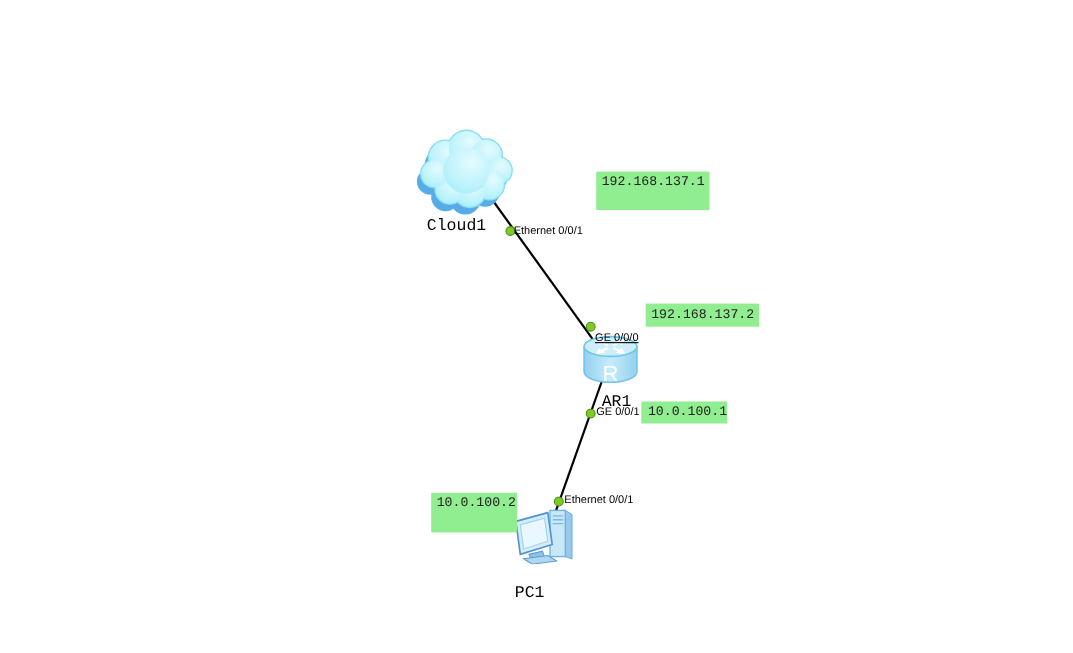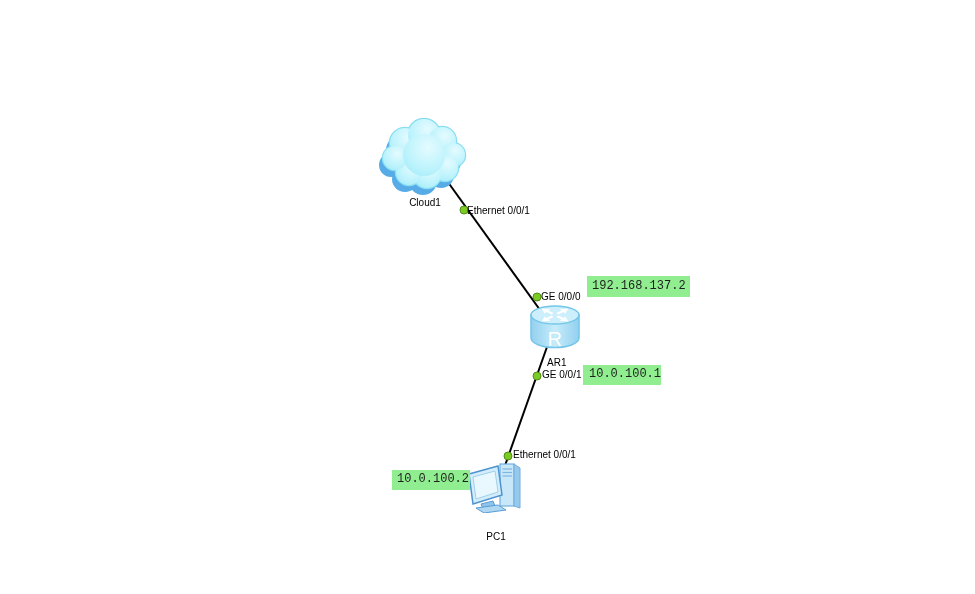--- a/index.html
+++ b/index.html
@@ -7,41 +7,41 @@
     position:relative;
     width:975px;height:594px;
     background:#ffffff;
     font-family:"Liberation Sans", sans-serif;
     overflow:hidden;
   }
   #links-layer{position:absolute;left:0;top:0;z-index:1;}
   .device-icon{position:absolute;z-index:2;}
   .device-label{
     position:absolute;z-index:3;
-    font-size:10px;color:#000;text-align:center;white-space:nowrap;
+    font-size:15px;color:#000;white-space:nowrap;font-family:Liberation Mono, monospace;
   }
   .iface-label{
     position:absolute;z-index:3;
     font-size:10px;color:#000;white-space:nowrap;
   }
   .ip-note{
     position:absolute;z-index:4;
     background:#90EE90;
     color:#1f1f1f;
     font-family:"Liberation Mono", monospace;
     font-size:12px;
     padding:2px 0 0 5px;
     box-sizing:border-box;
     white-space:nowrap;
     overflow:hidden;
   }
   #ip-note-1{left:542px;top:156px;width:103px;height:35px;}
   #ip-note-2{left:587px;top:276px;width:103px;height:21px;padding-top:3px;}
   #ip-note-3{left:583px;top:365px;width:78px;height:20px;text-align:right;}
-  #ip-note-4{left:392px;top:448px;width:78px;height:20px;margin-top:22px;}
+  #ip-note-4{left:392px;top:448px;width:78px;height:36px;}
 </style>
 </head>
 <body>
 
 <div id="canvas">
 
   <svg id="links-layer" width="975" height="594">
     <line x1="432" y1="160" x2="553" y2="328" stroke="#000" stroke-width="2"></line>
     <line x1="553" y1="330" x2="502" y2="474" stroke="#000" stroke-width="2"></line>
     <circle cx="464" cy="210" r="4" fill="#7CCB25" stroke="#4E8F14" stroke-width="1"></circle>
@@ -138,21 +138,22 @@
 
     <polygon points="5,13 34,5 38,34 9,43" fill="#d3edfb" stroke="#4f94d0" stroke-width="1.5"></polygon>
     <polygon points="9,16 31,10 34,31 12,38" fill="#e9f8fe" stroke="#9fd0ec" stroke-width="1"></polygon>
 
     <polygon points="17,43 29,40 31,45 19,48" fill="#8fc4ea" stroke="#5b9bd5" stroke-width="1"></polygon>
     <polygon points="12,47 34,44 42,49 20,52" fill="#aed8f2" stroke="#5b9bd5" stroke-width="1"></polygon>
   </svg>
   <div class="device-label" style="left:468px;top:515px;width:56px;margin-top:16px;">PC1</div>
 
   <div class="iface-label" style="left:467px;top:205px;">Ethernet 0/0/1</div>
-  <div class="iface-label" style="left:541px;top:291px;">GE 0/0/0</div>
+  <div class="iface-label" style="left:541px;top:302px;text-decoration:underline;">GE 0/0/0</div>
   <div class="iface-label" style="left:542px;top:369px;">GE 0/0/1</div>
   <div class="iface-label" style="left:513px;top:449px;">Ethernet 0/0/1</div>
 
+  <div class="ip-note" id="ip-note-1">192.168.137.1</div>
   <div class="ip-note" id="ip-note-2">192.168.137.2</div>
   <div class="ip-note" id="ip-note-3">10.0.100.1</div>
   <div class="ip-note" id="ip-note-4">10.0.100.2</div>
 
 </div>
 
 </body></html>

